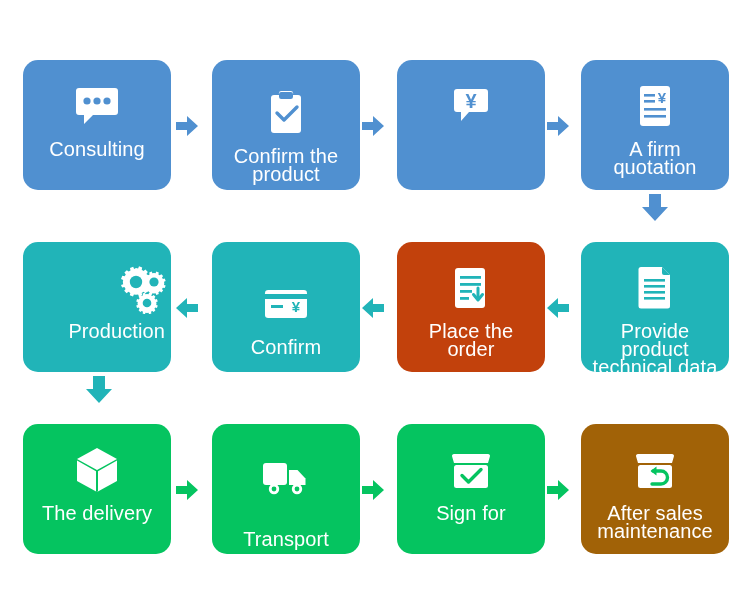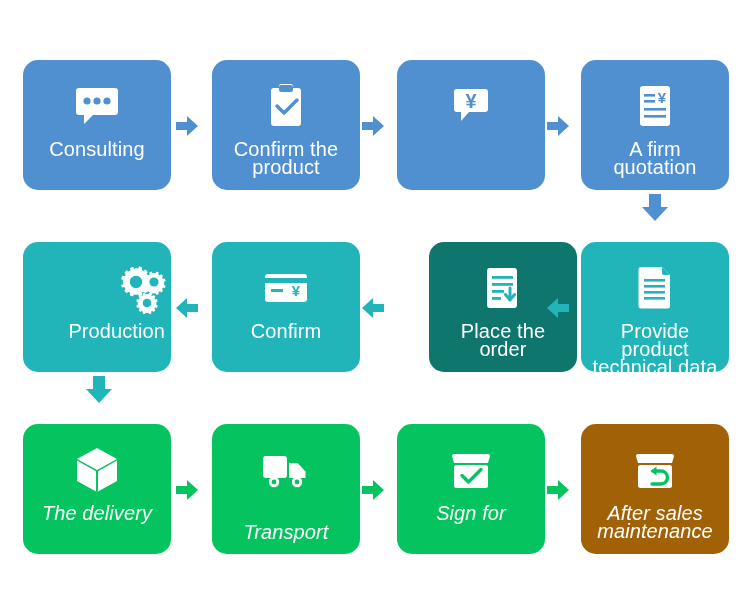--- a/index.html
+++ b/index.html
@@ -8,36 +8,36 @@
     background:#ffffff;
     font-family:"Liberation Sans","DejaVu Sans",sans-serif;
     overflow:hidden;
     position:relative;
   }
   .flow{position:relative;width:750px;height:614px;}
 
   .row{position:absolute;left:0;width:750px;height:130px;}
   #row-0{top:60px;}
   #row-1{top:242px;}
-  #row-2{top:424px;font-style:italic;}
+  #row-2{top:424px;}
 
   .card{
     position:absolute;
     width:148px;height:130px;
     border-radius:15px;
     box-sizing:border-box;
     display:flex;
     flex-direction:column;
     align-items:center;
     justify-content:flex-start;
     color:#ffffff;
     overflow:hidden;
   }
   .card.c0{left:23px;}
-  .card.c1{left:212px;}
+  .card.c1{left:212px;justify-content:center;}
   .card.c2{left:397px;}
   .card.c3{left:581px;}
 
   .card-icon{
     margin-top:20px;
     width:52px;height:52px;
     display:flex;align-items:center;justify-content:center;
   }
   .card-icon svg{display:block;width:52px;height:52px;}
 
@@ -169,21 +169,21 @@
         <svg viewBox="0 0 52 52">
           <rect x="5" y="12" width="42" height="28" rx="3.2" fill="#ffffff"></rect>
           <rect x="5" y="16" width="42" height="5" fill="#21b4b8"></rect>
           <rect x="11" y="27" width="12" height="3" fill="#21b4b8"></rect>
           <text x="36" y="34" font-family="'Liberation Sans',sans-serif" font-size="15" font-weight="bold" fill="#21b4b8" text-anchor="middle">¥</text>
         </svg>
       </span>
       <div class="card-label">Confirm</div>
     </div>
 
-    <div class="card c2" id="card-1-2" style="background: #0f766e; margin-left: 32px;">
+    <div class="card c2" id="card-1-2" style="background: #c2410c;">
       <span class="card-icon">
         <svg viewBox="0 0 52 52">
           <rect x="10" y="6" width="30" height="40" rx="3" fill="#ffffff"></rect>
           <rect x="15" y="14" width="21" height="2.8" fill="#21b4b8"></rect>
           <rect x="15" y="21" width="21" height="2.8" fill="#21b4b8"></rect>
           <rect x="15" y="28" width="12" height="2.8" fill="#21b4b8"></rect>
           <rect x="15" y="35" width="9" height="2.8" fill="#21b4b8"></rect>
           <path d="M33 26v10" stroke="#21b4b8" stroke-width="3" stroke-linecap="round"></path>
           <path d="M28.5 32.5L33 38l4.5-5.5" fill="none" stroke="#21b4b8" stroke-width="3" stroke-linecap="round" stroke-linejoin="round"></path>
         </svg>

